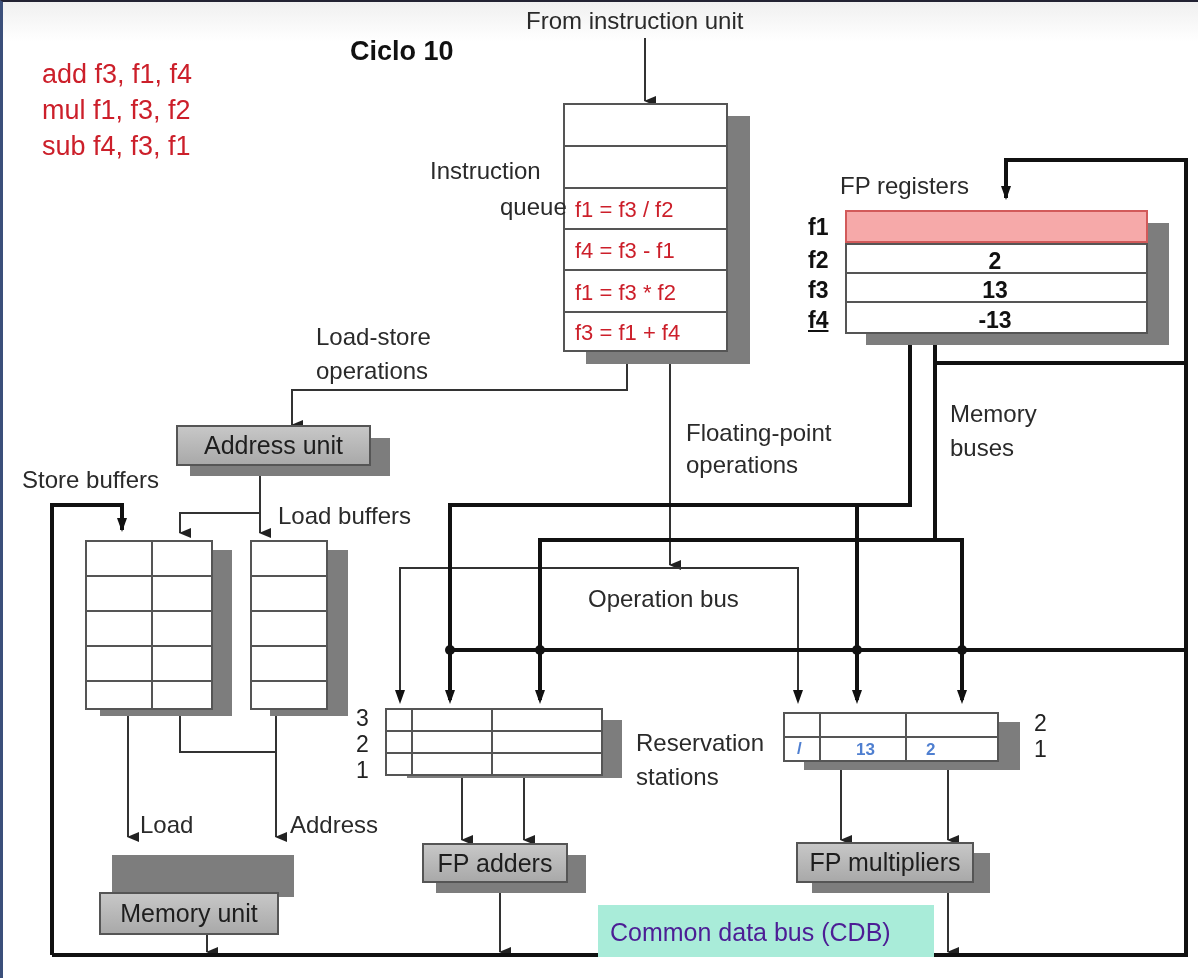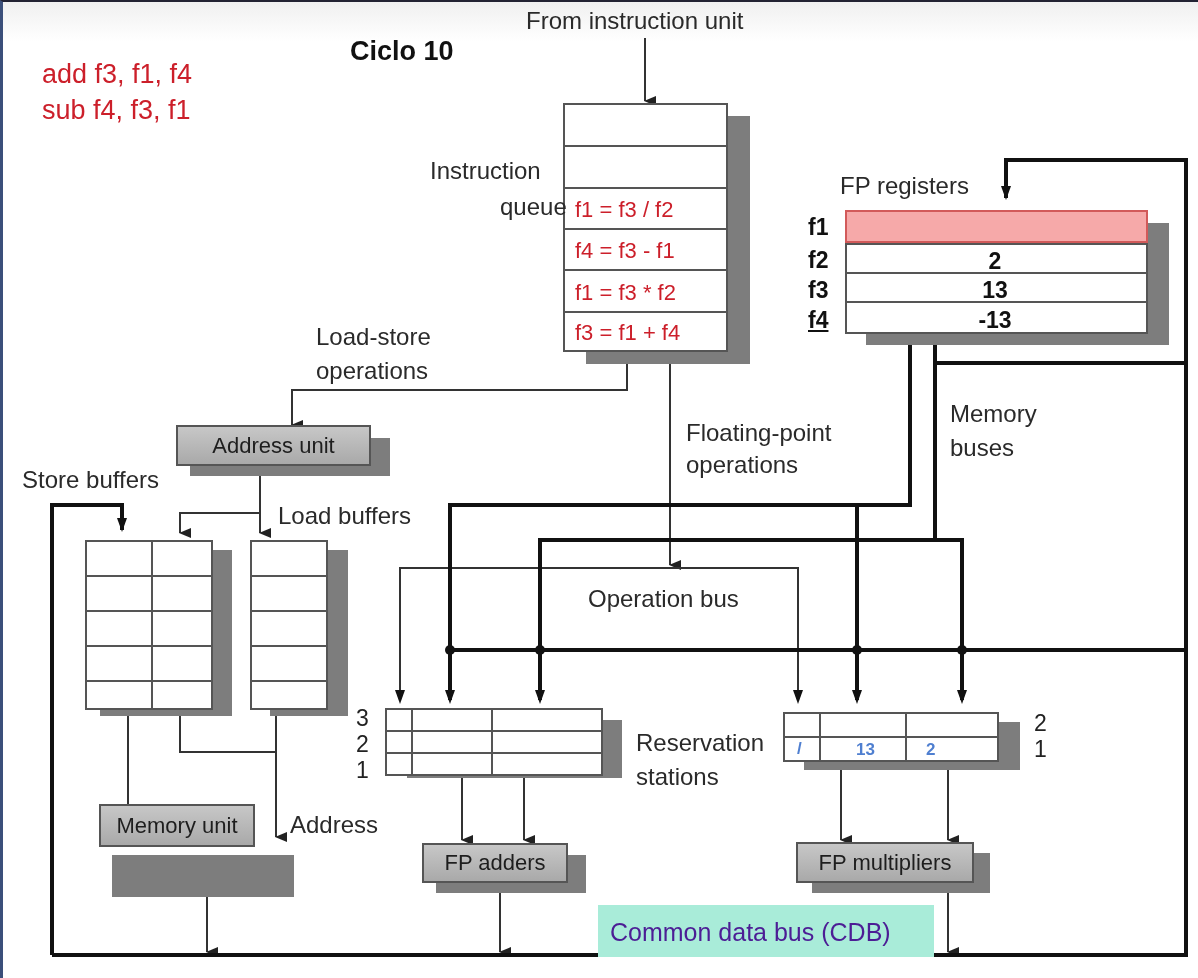--- a/index.html
+++ b/index.html
@@ -8,21 +8,21 @@
   .frame { position: absolute; left: 0; top: 0; width: 1198px; height: 978px; box-sizing: border-box;
            border-left: 3px solid #3b4f7a; border-top: 2px solid #223; background: linear-gradient(#f0f0f0 0px, #ffffff 40px); }
   svg { position: absolute; left: 0; top: 0; }
   .lbl { position: absolute; white-space: nowrap; color: #2a2a2a; font-size: 24px; line-height: 26px; }
   .code { position: absolute; left: 42px; top: 56px; font-size: 27px; line-height: 36px; color: #cc1f2a; }
   .code div { white-space: nowrap; }
   .title { position: absolute; left: 350px; top: 36px; font-size: 27px; font-weight: bold; color: #111; }
   .cell { position: absolute; box-sizing: border-box; border: 2px solid #555; background: #fff; }
   .shadow { position: absolute; background: #7d7d7d; }
   .unit { position: absolute; box-sizing: border-box; border: 2px solid #555; background: linear-gradient(#c7c7c7, #a9a9a9);
-          font-size: 22px; color: #1e1e1e; text-align: center; }
+          font-size: 25px; color: #1e1e1e; text-align: center; }
   .qtext { position: absolute; font-size: 22px; color: #cc1f2a; white-space: nowrap; }
   .regval { position: absolute; font-size: 23px; font-weight: bold; color: #111; text-align: center; width: 300px; }
   .reglbl { position: absolute; font-size: 23px; font-weight: bold; color: #111; }
   .rsval { position: absolute; font-size: 17px; font-weight: bold; color: #4f7fd0; }
   .num { position: absolute; font-size: 23px; color: #222; }
   .cdb { position: absolute; left: 598px; top: 905px; width: 336px; height: 52px; background: #a9ecd9; }
   .cdb span { position: absolute; left: 12px; top: 13px; font-size: 25px; color: #4c1d95; white-space: nowrap; }
 </style>
 </head>
 <body>
@@ -88,20 +88,21 @@
       <path d="M793,690 L803,690 L798,704 Z"></path>
     <path d="M852,690 L862,690 L857,704 Z"></path>
       <path d="M957,690 L967,690 L962,704 Z"></path>
   </g>
 </svg>
 
 <div class="title">Ciclo 10</div>
 
 <div class="code">
   <div>add f3, f1, f4</div>
+  <div>mul f1, f3, f2</div>
   <div>sub f4, f3, f1</div>
 </div>
 
 <div class="lbl" style="left:526px;top:8px;">From instruction unit</div>
 
 <div class="shadow" style="left:586px;top:116px;width:164px;height:248px;"></div>
 <div>
   <div class="cell" style="left:563px;top:103px;width:165px;height:44px;"></div>
   <div class="cell" style="left:563px;top:145px;width:165px;height:44px;"></div>
   <div class="cell" style="left:563px;top:187px;width:165px;height:43px;">
@@ -204,21 +205,21 @@
   <span class="rsval" style="left:73px;top:28px;">13</span>
   <span class="rsval" style="left:143px;top:28px;">2</span>
 </div>
 <div class="num" style="left:1034px;top:710px;">2</div>
 <div class="num" style="left:1034px;top:736px;">1</div>
 
 <div class="lbl" style="left:140px;top:812px;">Load</div>
 <div class="lbl" style="left:290px;top:812px;">Address</div>
 
 <div class="shadow" style="left:112px;top:855px;width:182px;height:42px;"></div>
-<div class="unit" style="left:99px;top:804px;width:156px;height:43px;line-height:39px;">Memory unit</div>
+<div class="unit" style="left:99px;top:892px;width:180px;height:43px;line-height:39px;">Memory unit</div>
 
 <div class="shadow" style="left:436px;top:855px;width:150px;height:38px;"></div>
 <div class="unit" style="left:422px;top:843px;width:146px;height:40px;line-height:36px;">FP adders</div>
 
 <div class="shadow" style="left:812px;top:853px;width:178px;height:40px;"></div>
 <div class="unit" style="left:796px;top:842px;width:178px;height:41px;line-height:37px;">FP multipliers</div>
 
 <div class="cdb">
     <span>Common data bus (CDB)</span>
   </div>

